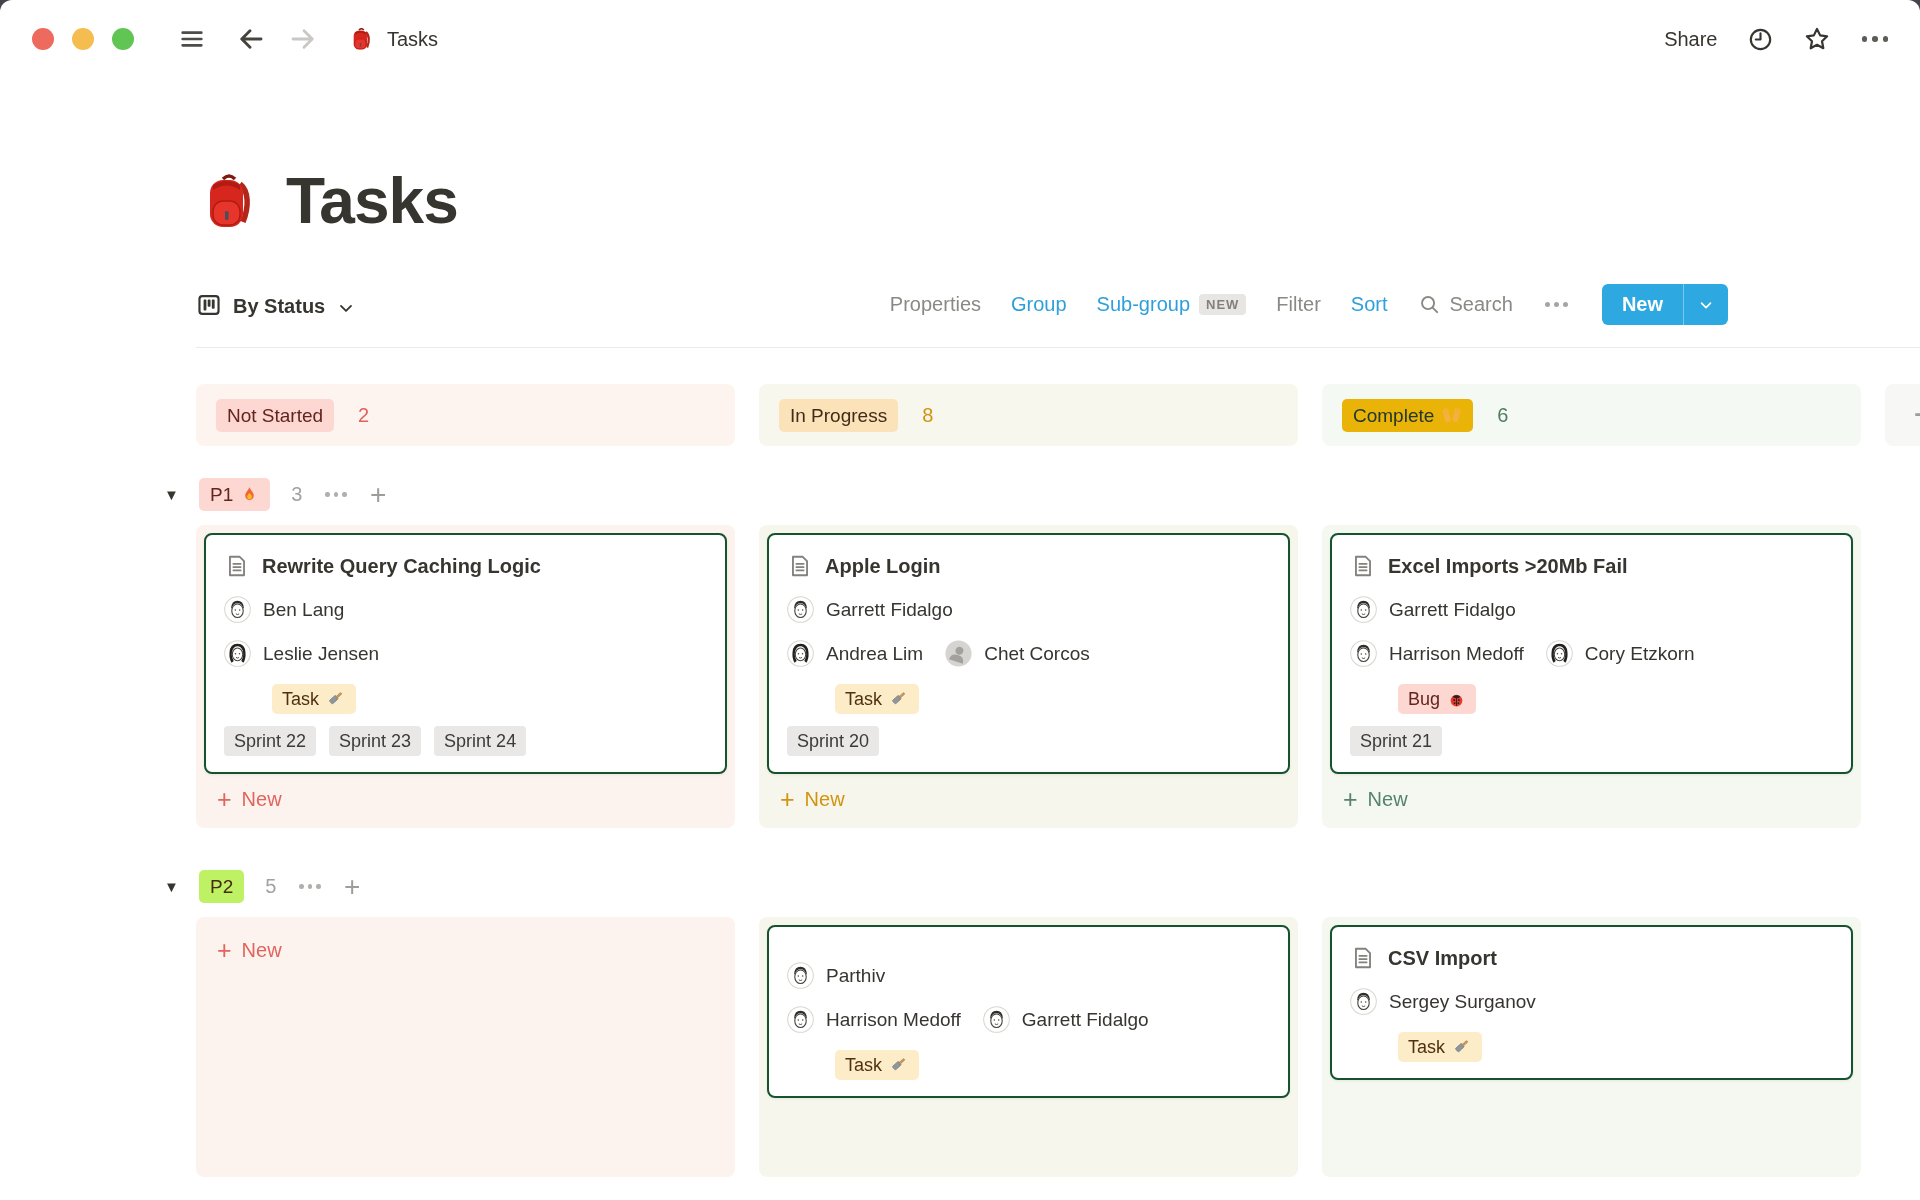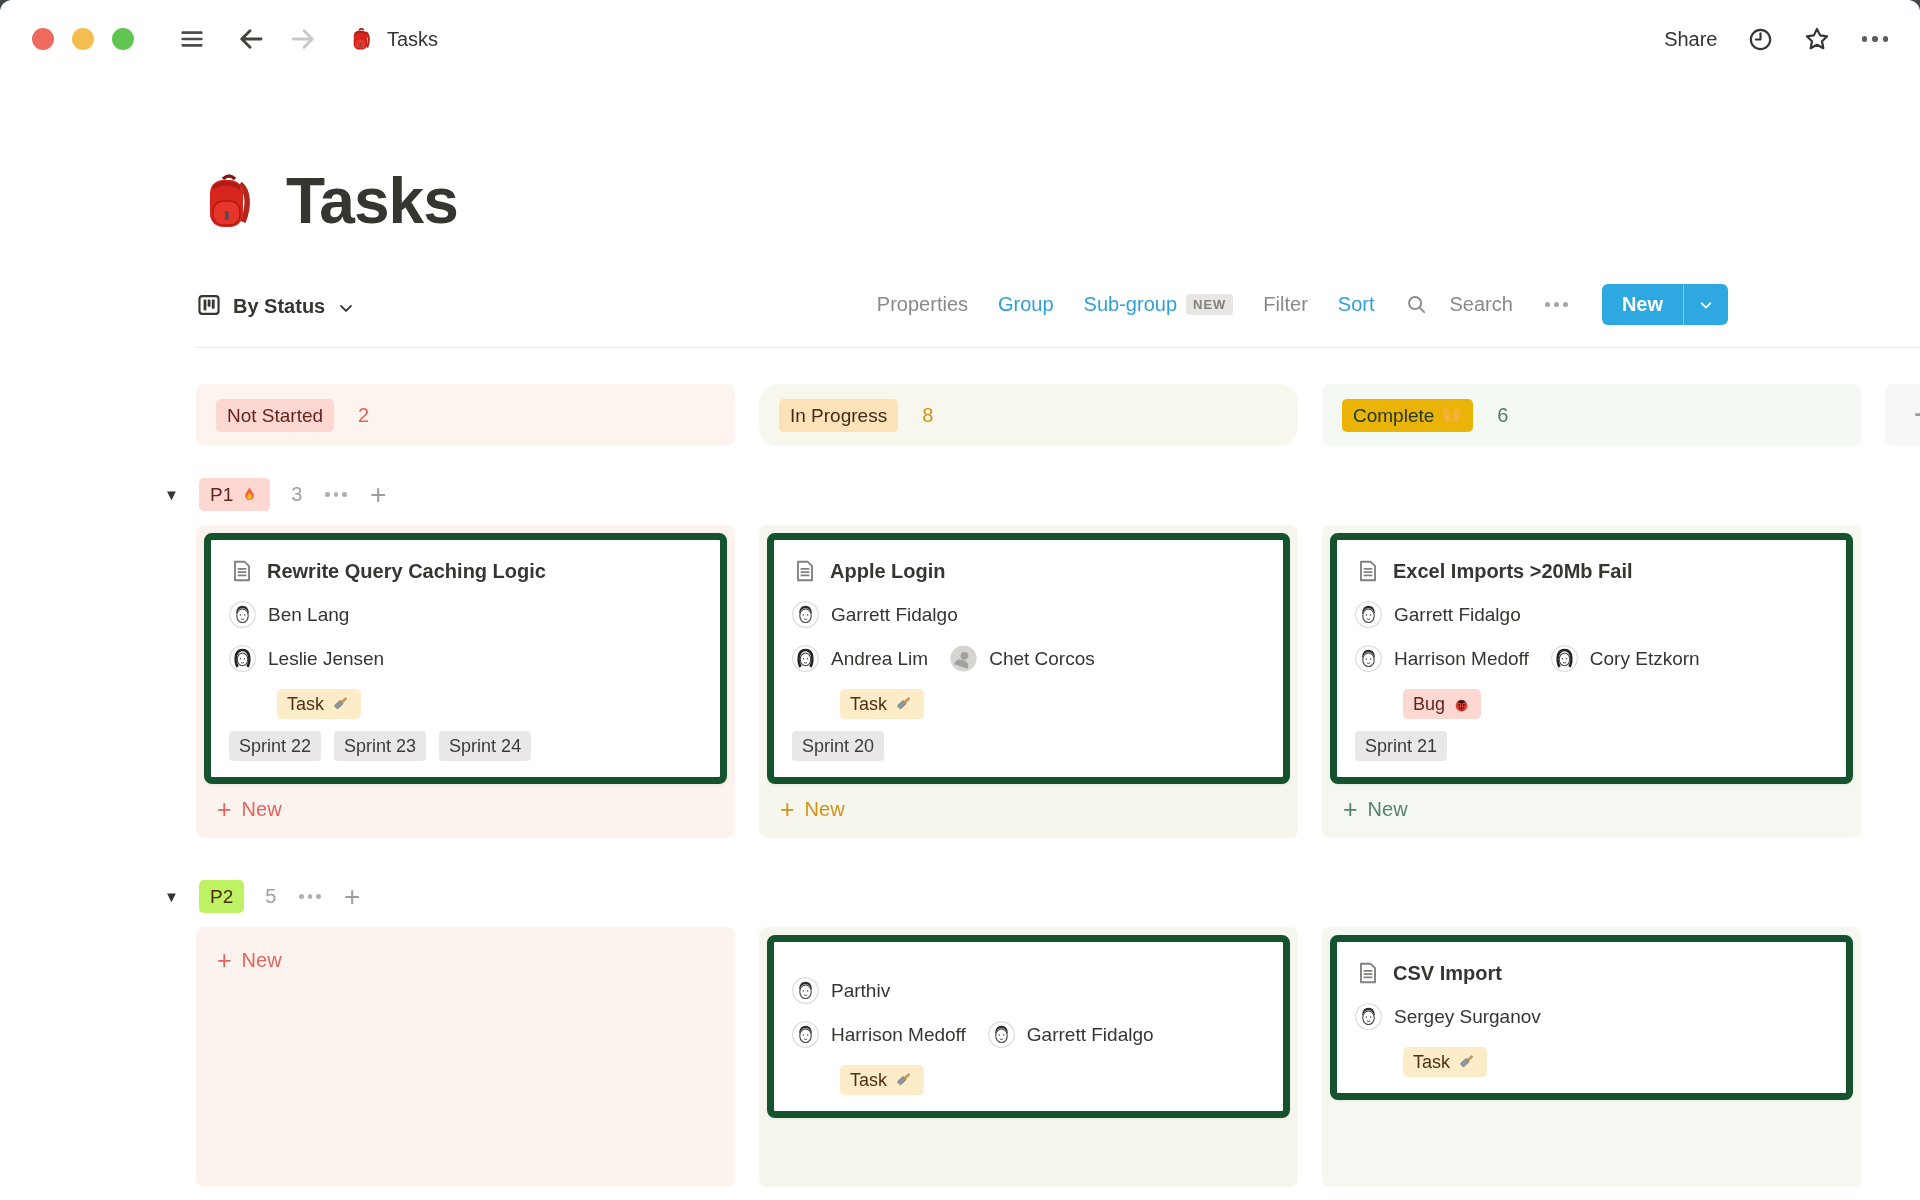--- a/index.html
+++ b/index.html
@@ -31,34 +31,34 @@
   .share-label { font-size:20px; color:#37352f; }
   
   .page-title-row { margin:86px 0 0 196px; display:flex; align-items:center; gap:26px; }
   .page-title { font-size:64px; font-weight:700; letter-spacing:-1px; color:#37352f; }
   .controls { margin:46px 0 0 196px; width:1532px; display:flex; align-items:center; justify-content:space-between; }
   .view-switcher { display:flex; align-items:flex-end; gap:11px; font-size:20px; font-weight:600; color:#37352f; }
   .ctrl-right { display:flex; align-items:center; gap:30px; font-size:20px; }
   .lnk-gray { color:#8a8984; cursor:pointer; }
   .lnk-blue { color:#2f9fdb; cursor:pointer; }
   .new-badge { display:inline-block; background:#e7e6e3; color:#82817d; font-size:13px; letter-spacing:1px; padding:3px 7px; border-radius:4px; margin-left:9px; transform:translateY(-2px); font-weight:600; }
-  .search-ctl { display:flex; align-items:center; gap:22px; color:#8a8984; cursor:pointer; }
+  .search-ctl { display:flex; align-items:center; gap:9px; color:#8a8984; cursor:pointer; }
   .dots3 { display:flex; gap:4px; align-items:center; cursor:pointer; margin-left:2px; }
   .dots3 i { width:5px; height:5px; border-radius:50%; background:#a6a5a1; }
   .btn-new { display:flex; align-items:stretch; background:#2ea8e0; border-radius:6px; color:#fff; overflow:hidden; cursor:pointer; margin-left:4px; }
   .btn-new-main { padding:9px 20px; font-size:20px; font-weight:600; }
   .btn-new-chev { display:flex; align-items:center; padding:0 13px; border-left:1px solid rgba(255,255,255,0.38); }
   .divider { margin:22px 0 0 196px; width:1724px; height:1px; background:#ebeae8; }
   
   .board { margin:36px 0 0 196px; }
   .brow { display:flex; gap:24px; }
   .colw { width:539px; flex:none; }
   .col-header { height:62px; border-radius:8px; display:flex; align-items:center; gap:24px; padding:0 20px; }
   .hdr-red { background:#fdf4f0; }
-  .hdr-yellow { background:#f8f7ee;border-radius:19px; }
+  .hdr-yellow { background:#f8f7ee; }
   .hdr-green { background:#f5f9f3; }
   .pill { display:inline-flex; align-items:center; gap:7px; padding:3px 11px; border-radius:5px; font-size:19px; line-height:27px; cursor:pointer; }
   .pill-red { background:#fdd8d3; color:#63241c; }
   .pill-yellow { background:#fbe2b8; color:#3f2c19; }
   .pill-green { background:#eab308; color:#22382c;justify-content:center; }
   .pill-tan { background:#bef264; color:#49290e; }
   .count { font-size:20px; }
   .count-red { color:#e0635c; }
   .count-amber { color:#d29310; }
   .count-green { color:#4f7d60; }
@@ -67,21 +67,21 @@
   .tri { color:#37352f; font-size:15px; margin-left:-34px; width:20px; cursor:pointer; }
   .grp-count { font-size:20px; color:#a3a29e; margin-left:6px; }
   .grp-dots { display:flex; gap:4px; margin-left:8px; cursor:pointer; }
   .grp-dots i { width:4.5px; height:4.5px; border-radius:50%; background:#b0afab; }
   .grp-plus { color:#9e9d99; font-size:28px; font-weight:300; margin-left:8px; cursor:pointer; line-height:20px; }
   .cards-area { border-radius:8px; padding:8px 8px 4px 8px; }
   .area-red { background:#fcf2ee; }
   .area-yellow { background:#f7f6ed; }
   .area-green { background:#f4f8f0; }
   .area-tall { min-height:260px; }
-  .card { background:#fff; border:7px solid #14532d; border-radius:8px; box-shadow:0 1px 3px rgba(15,15,15,0.07); padding:18px 18px 16px 18px; cursor:pointer; }
+  .card { background:#fff; border:2px solid #14532d; border-radius:8px; box-shadow:0 1px 3px rgba(15,15,15,0.07); padding:18px 18px 16px 18px; cursor:pointer; }
   .card-title { display:flex; align-items:center; gap:12px; font-size:20px; font-weight:600; color:#37352f; }
   .person-row { margin-top:17px; display:flex; align-items:center; gap:22px; }
   .person { display:flex; align-items:center; gap:12px; font-size:19px; color:#37352f; }
   .avatar { width:27px; height:27px; flex:none; }
   .tag-row { margin-top:17px; display:flex;padding-left:48px; }
   .tag-pill { display:inline-flex; align-items:center; gap:7px; padding:2px 10px; border-radius:5px; font-size:18px; line-height:26px; }
   .tag-task { background:#fdecc8; color:#4f3111; }
   .tag-bug { background:#fdd8d3; color:#63241c; }
   .sprint-row { margin-top:12px; display:flex; gap:13px; }
   .sprint-pill { background:#e9e8e6; color:#3c3b38; font-size:18px; line-height:26px; padding:2px 10px; border-radius:4px; }

